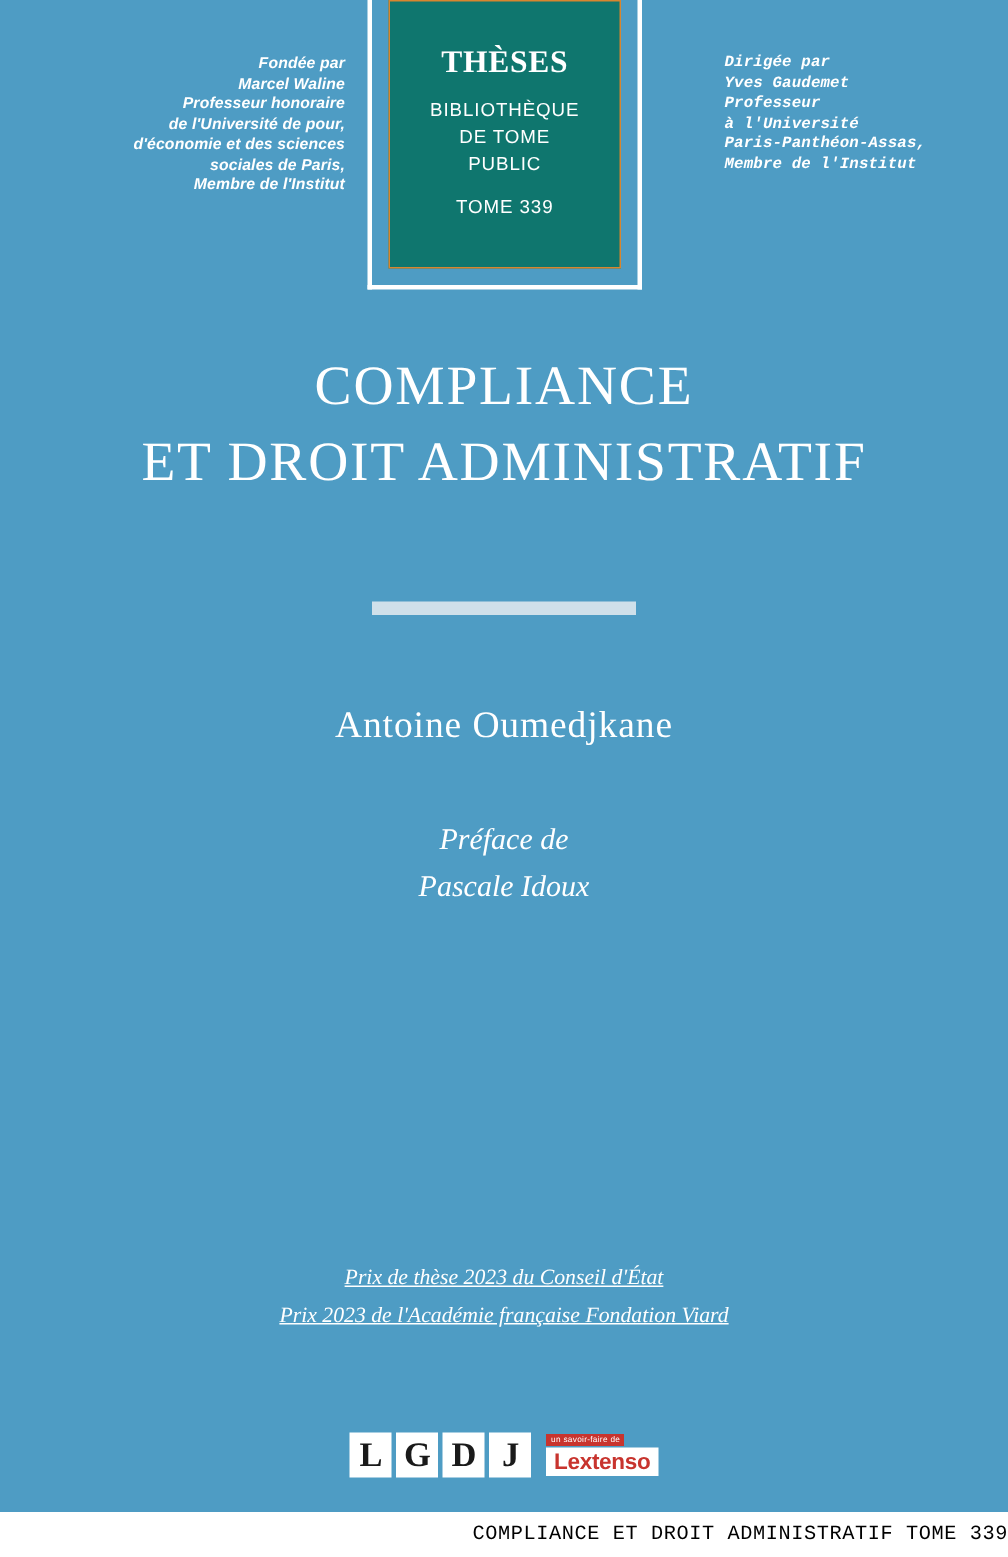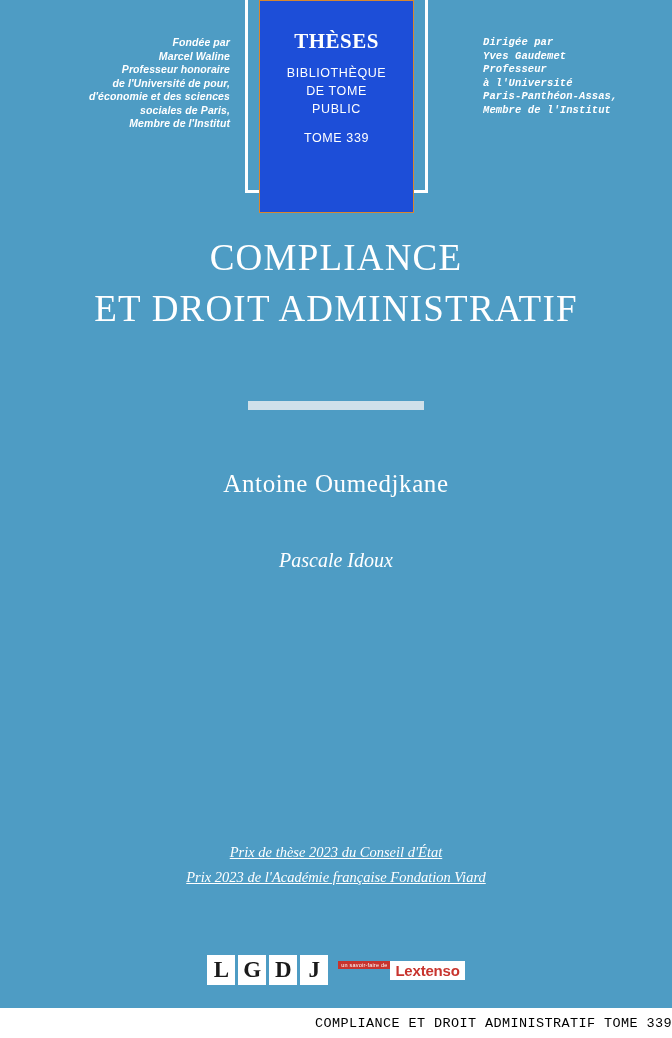--- a/index.html
+++ b/index.html
@@ -74,22 +74,22 @@
     border: 3px solid #ffffff;
     border-top: none;
     background: transparent;
     padding: 0;
   }
   .series-box-inner {
     position: absolute;
     top: 0px;
     left: 11px;
     width: 155px;
-    height: 213px;
-    background: #1d4ed8;
+    height: 179px;
+    background: #0f766e;
     border: 1px solid #d8862f;
   }
   .series-title {
     margin-top: 28px;
     text-align: center;
     font-family: "Liberation Serif", serif;
     font-weight: bold;
     font-size: 21px;
     letter-spacing: 0.5px;
     color: #ffffff;
@@ -206,21 +206,21 @@
     font-weight: bold;
     font-size: 23px;
     display: flex;
     align-items: center;
     justify-content: center;
     letter-spacing: 0;
   }
   .lextenso {
     margin-left: 7px;
     display: flex;
-    flex-direction: row;
+    flex-direction: column;
     align-items: flex-start;
   }
   .lextenso-top {
     font-family: "Liberation Sans", sans-serif;
     font-size: 5.5px;
     color: #ffffff;
     background: #c8342e;
     padding: 1px 3px;
     letter-spacing: 0.2px;
     margin-bottom: 1px;
@@ -298,20 +298,21 @@
   <div class="title-block">
     <span class="title-line">COMPLIANCE</span>
     <span class="title-line">ET DROIT ADMINISTRATIF</span>
   </div>
 
   <div class="divider"></div>
 
   <div class="author">Antoine Oumedjkane</div>
 
   <div class="preface">
+    <span>Préface de</span>
     <span>Pascale Idoux</span>
   </div>
 
   <div class="prizes">
     <span>Prix de thèse 2023 du Conseil d'État</span>
     <span>Prix 2023 de l'Académie française Fondation Viard</span>
   </div>
 
   <div class="logo">
     <div class="lgdj">

